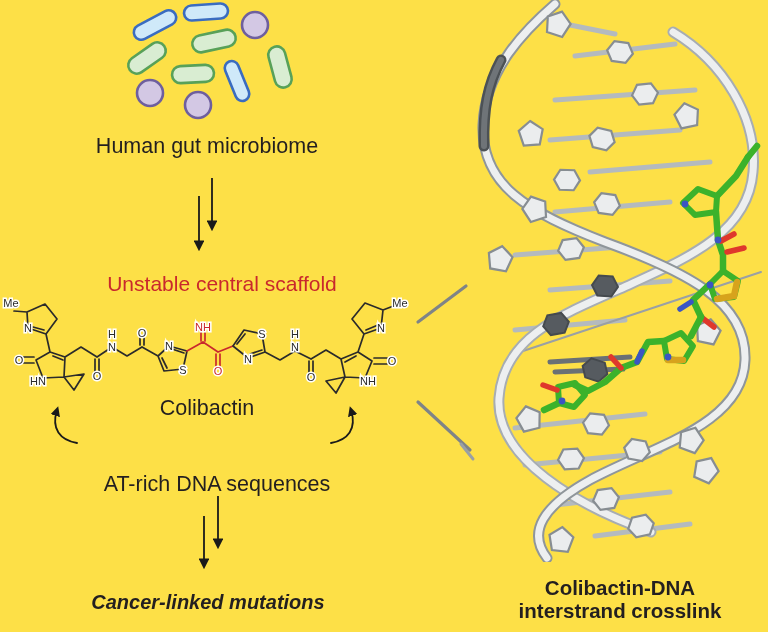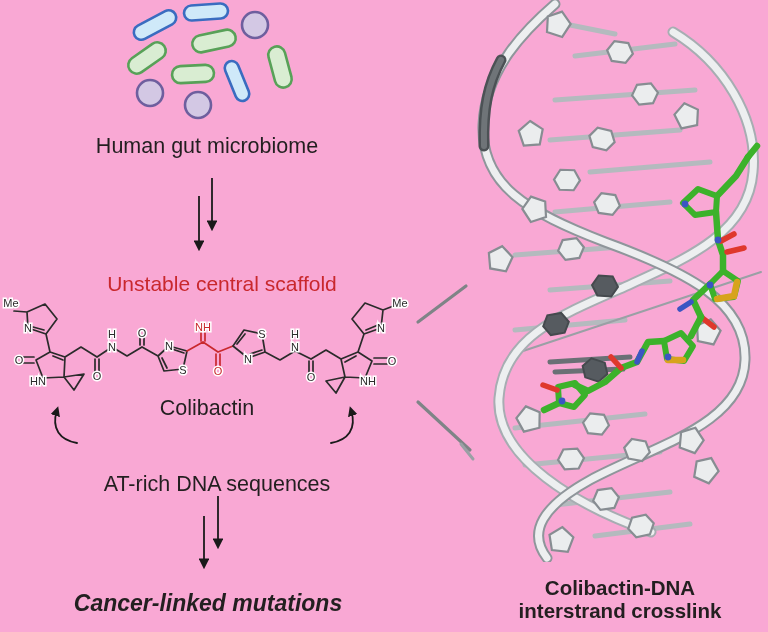--- a/index.html
+++ b/index.html
@@ -1,22 +1,22 @@
 <!DOCTYPE html>
 <html><head>
 <meta charset="utf-8">
 <style>
   html,body{margin:0;padding:0;background:#ffffff;}
-  .canvas{position:relative;width:768px;height:632px;background:#f9a8d4;overflow:hidden;
+  .canvas{position:relative;width:768px;height:632px;background:#fde047;overflow:hidden;
           font-family:"Liberation Sans","DejaVu Sans",sans-serif;color:#231f20;}
   .abs{position:absolute;}
   .lbl{text-align:center;line-height:1.12;white-space:nowrap;}
   .lbl-plain{font-size:21.5px;font-weight:400;}
   .lbl-red{font-size:21px;font-weight:400;color:#c9282d;}
-  .lbl-bolditalic{font-size:23px;font-weight:bold;font-style:italic;}
+  .lbl-bolditalic{font-size:20px;font-weight:bold;font-style:italic;}
   .lbl-bold{font-size:20.5px;font-weight:bold;}
 
   
   .bond{fill:none;stroke:#2b2b2b;stroke-width:1.7;stroke-linecap:round;stroke-linejoin:round;}
   .bond-red{fill:none;stroke:#c9282d;stroke-width:1.7;stroke-linecap:round;stroke-linejoin:round;}
   .curve-arrow{fill:none;stroke:#1a1a1a;stroke-width:1.8;stroke-linecap:round;}
   .atom{font:11px "Liberation Sans","DejaVu Sans",sans-serif;text-anchor:middle;fill:#2b2b2b;
         stroke:#ffffff;stroke-width:3px;paint-order:stroke;}
   .atom-red{fill:#c9282d;}
 

